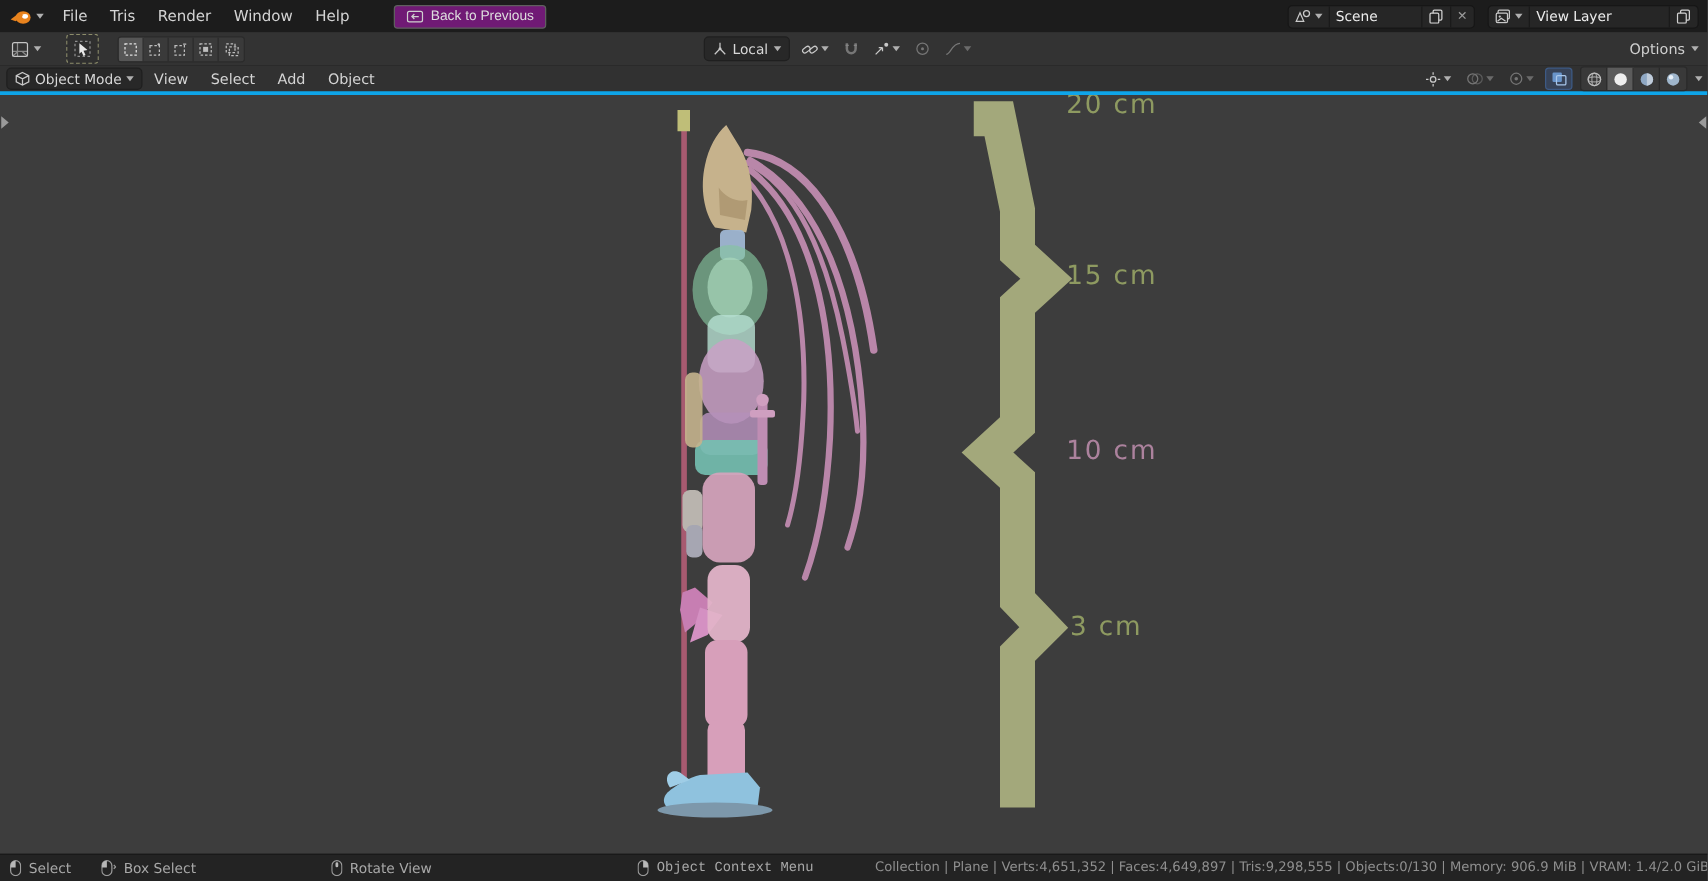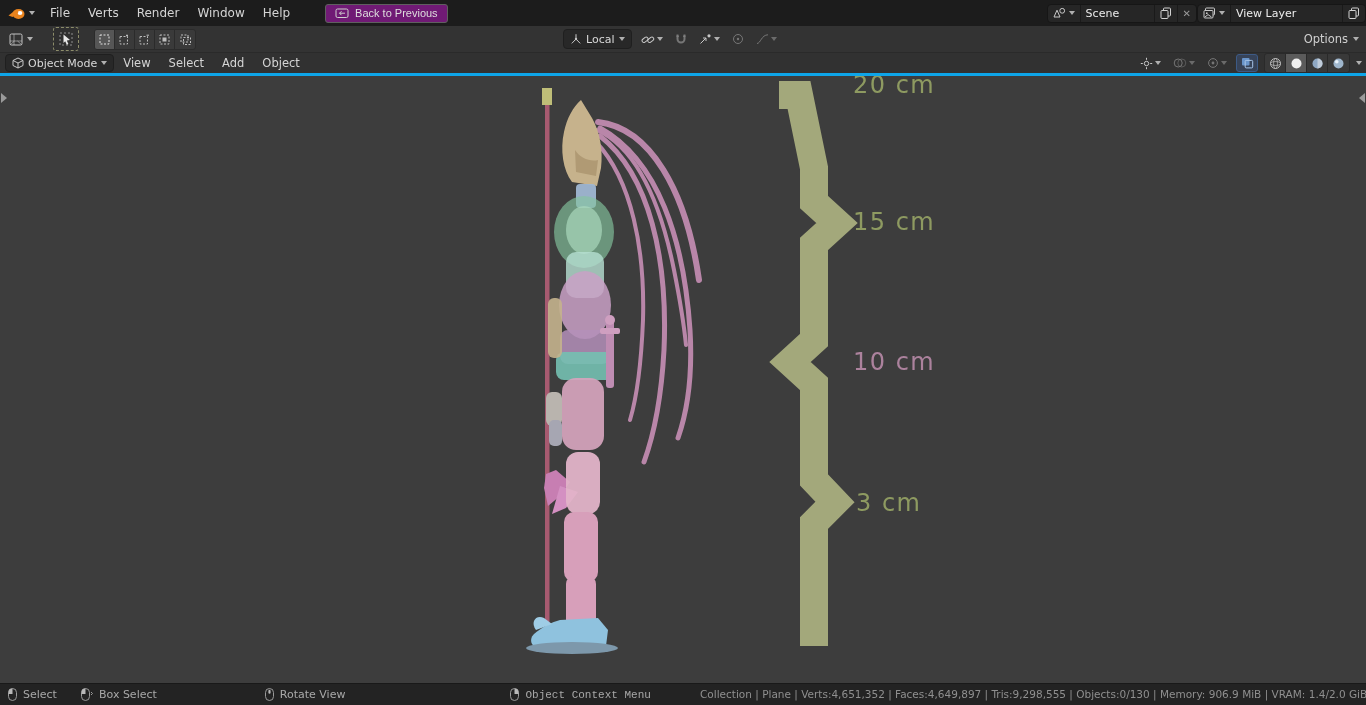--- a/index.html
+++ b/index.html
@@ -13,21 +13,21 @@
 
   
   .topbar { height: 26px; background: #1c1c1c; display: flex; align-items: center; font-size: 12px; }
   .app-logo { display: flex; align-items: center; gap: 4px; padding: 0 6px 0 8px; }
   .menu-item { padding: 0 9px; line-height: 26px; color: #d4d4d4; cursor: default; }
   .back-btn {
     margin-left: 26px; display: flex; align-items: center; gap: 6px;
     background: #701a75; border: 1px solid #5f5f5f; border-radius: 3px;
     height: 19px; padding: 0 9px; color: #dedede; font-size: 11px;
   }
-  .topbar-right { margin-left: auto; display: flex; align-items: center; padding-right: 0; }
+  .topbar-right { margin-left: auto; display: flex; align-items: center; gap: 10px; padding-right: 7px; }
   .id-block { display: flex; align-items: stretch; background: #262626; border: 1px solid #161616; border-radius: 4px; height: 19px; overflow: hidden; font-size: 11px; }
   .id-seg { display: flex; align-items: center; gap: 3px; padding: 0 5px; border-right: 1px solid #1a1a1a; }
   .id-block .id-seg:last-child { border-right: none; }
   .id-name { color: #ececec; }
   .scene-name { width: 74px; }
   .layer-name { width: 112px; }
   .x-glyph { font-size: 10px; color: #9a9a9a; }
 
   
   .chev { width: 0; height: 0; border-left: 3.5px solid transparent; border-right: 3.5px solid transparent; border-top: 4px solid #b0b0b0; display: inline-block; }
@@ -53,21 +53,21 @@
   .vph-right { position: absolute; right: 4px; top: 0; height: 100%; display: flex; align-items: center; gap: 6px; }
   .shade-group { display: flex; background: #393939; border: 1px solid #2a2a2a; border-radius: 3px; overflow: hidden; }
   .shade-btn { width: 21px; height: 18px; display: flex; align-items: center; justify-content: center; border-right: 1px solid #2a2a2a; }
   .shade-btn:last-child { border-right: none; }
   .shade-btn.active { background: #5b5b5b; }
   .xray-btn { background: rgba(70,110,180,.30); border: 1px solid #3d5a85; border-radius: 3px; width: 22px; height: 18px; display: flex; align-items: center; justify-content: center; }
 
   
   .viewport { position: relative; height: 607px; background: #3d3d3d; overflow: hidden; }
   .scene-svg { position: absolute; left: 0; top: 0; }
-  .ruler-label { position: absolute; font-size: 24px; letter-spacing: 1.5px; opacity: .95; white-space: nowrap; }
+  .ruler-label { position: absolute; font-size: 21px; letter-spacing: 1.5px; opacity: .95; white-space: nowrap; }
   .edge-arrow { position: absolute; top: 17px; width: 0; height: 0; border-top: 5px solid transparent; border-bottom: 5px solid transparent; }
   .edge-arrow.left  { left: 1px;  border-left: 6px solid #9a9a9a; }
   .edge-arrow.right { right: 1px; border-right: 6px solid #9a9a9a; }
 
   
   .statusbar { height: 22px; background: #232323; border-top: 1px solid #191919; display: flex; align-items: center; font-size: 11px; color: #a8a8a8; position: relative; overflow: hidden; }
   .hint { display: flex; align-items: center; gap: 6px; white-space: nowrap; }
   .hint.h1 { margin-left: 8px; }
   .hint.h2 { margin-left: 24px; }
   .hint.h3 { margin-left: 108px; }
@@ -82,21 +82,21 @@
     <span>
       <svg width="17" height="13" viewBox="0 0 17 13">
         <ellipse cx="10.5" cy="7" rx="6" ry="5" fill="#e8831e"></ellipse>
         <ellipse cx="12" cy="6" rx="2.4" ry="1.9" fill="#ffffff"></ellipse>
         <path d="M0.5,8.5 L7,3.5 L10.5,5.5 L4.5,10 Z" fill="#e8831e"></path>
       </svg>
     </span>
     <span class="chev"></span>
   </div>
   <div class="menu-item">File</div>
-  <div class="menu-item">Verts</div>
+  <div class="menu-item">Tris</div>
   <div class="menu-item">Render</div>
   <div class="menu-item">Window</div>
   <div class="menu-item">Help</div>
 
   <button class="back-btn">
     <span>
       <svg width="14" height="11" viewBox="0 0 14 11">
         <rect x="1" y="1" width="12" height="8.5" rx="1.5" fill="none" stroke="#cfcfcf"></rect>
         <path d="M10,5.2 H4.5 M6.5,3.2 L4.5,5.2 L6.5,7.2" stroke="#cfcfcf" fill="none"></path>
       </svg>

